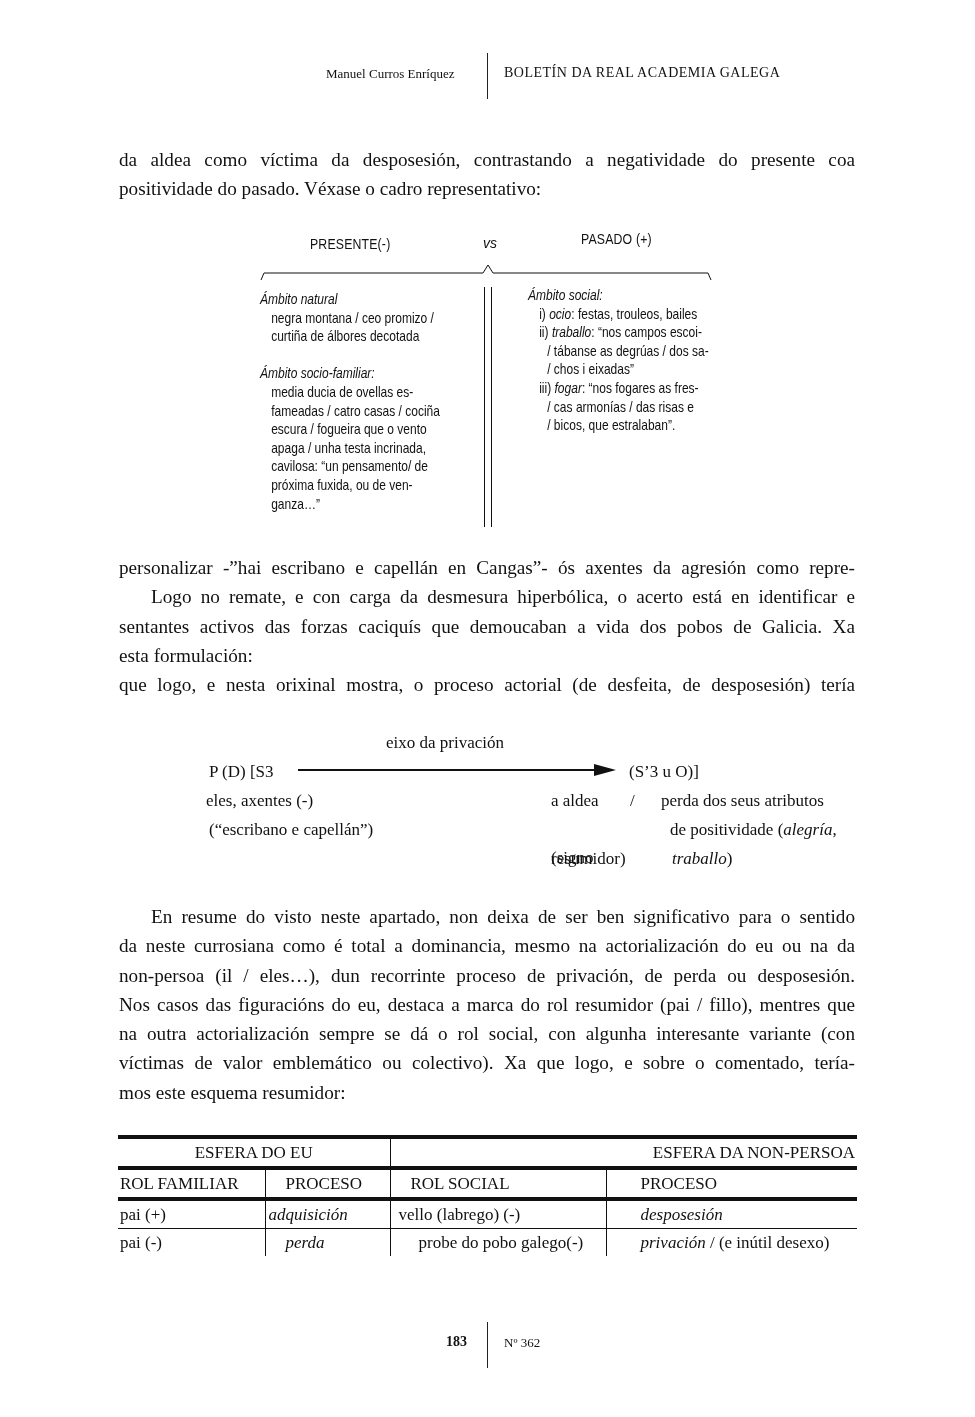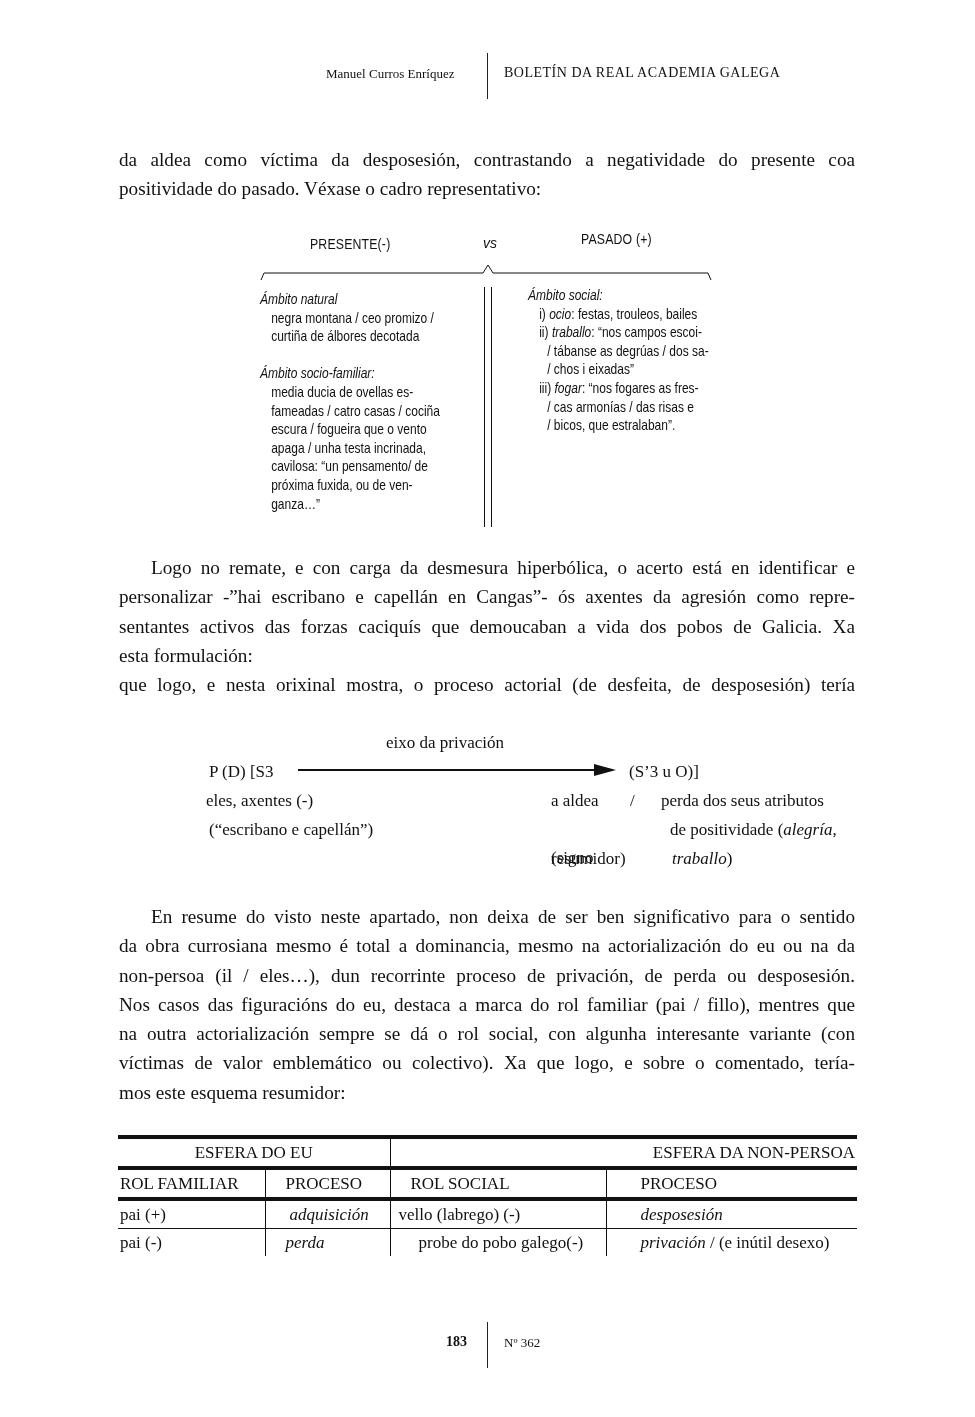--- a/index.html
+++ b/index.html
@@ -89,22 +89,22 @@
     <div class="ind"><span>ii)</span> <span class="it">traballo</span><span>: “nos campos escoi-</span></div>
     <div class="ind2">/ tábanse as degrúas / dos sa-</div>
     <div class="ind2">/ chos i eixadas”</div>
     <div class="ind"><span>iii)</span> <span class="it">fogar</span><span>: “nos fogares as fres-</span></div>
     <div class="ind2">/ cas armonías / das risas e</div>
     <div class="ind2">/ bicos, que estralaban”.</div>
   </div>
 </div>
 
 <div class="para indent" style="top:553px;">
+  <span class="line" style="text-indent:0;">personalizar -”hai escribano e capellán en Cangas”- ós axentes da agresión como repre-</span>
   <span class="line">Logo no remate, e con carga da desmesura hiperbólica, o acerto está en identificar e</span>
-  <span class="line" style="text-indent:0;">personalizar -”hai escribano e capellán en Cangas”- ós axentes da agresión como repre-</span>
   <span class="line" style="text-indent:0;">sentantes activos das forzas caciquís que demoucaban a vida dos pobos de Galicia. Xa</span>
   <span class="line last" style="text-indent:0;">esta formulación:</span>
   <span class="line" style="text-indent:0;">que logo, e nesta orixinal mostra, o proceso actorial (de desfeita, de desposesión) tería</span>
 </div>
 
 <div>
   <div class="d2" style="left:386px; top:733px;">eixo da privación</div>
   <div class="d2" style="left:209px; top:762px;">P (D) [S3</div>
   <div class="arrow-line"></div>
   <div class="arrow-head"></div>
@@ -119,23 +119,23 @@
 
   <div class="d2" style="left:630px; top:791px;">/</div>
 
   <div class="d2" style="left:661px; top:791px;">perda dos seus atributos</div>
   <div class="d2" style="left:670px; top:820px;"><span>de positividade (</span><i>alegría</i><span>,</span></div>
   <div class="d2" style="left:672px; top:849px;"><i>traballo</i><span>)</span></div>
 </div>
 
 <div class="para indent" style="top:902px;">
   <span class="line">En resume do visto neste apartado, non deixa de ser ben significativo para o sentido</span>
-  <span class="line" style="text-indent:0;">da obra currosiana mesmo é total a dominancia, mesmo na actorialización do eu ou na da</span>
+  <span class="line" style="text-indent:0;">da neste currosiana como é total a dominancia, mesmo na actorialización do eu ou na da</span>
   <span class="line" style="text-indent:0;">non-persoa (il / eles…), dun recorrinte proceso de privación, de perda ou desposesión.</span>
-  <span class="line" style="text-indent:0;">Nos casos das figuracións do eu, destaca a marca do rol familiar (pai / fillo), mentres que</span>
+  <span class="line" style="text-indent:0;">Nos casos das figuracións do eu, destaca a marca do rol resumidor (pai / fillo), mentres que</span>
   <span class="line" style="text-indent:0;">na outra actorialización sempre se dá o rol social, con algunha interesante variante (con</span>
   <span class="line" style="text-indent:0;">víctimas de valor emblemático ou colectivo). Xa que logo, e sobre o comentado, tería-</span>
   <span class="line last" style="text-indent:0;">mos este esquema resumidor:</span>
 </div>
 
 <table class="tbl serif">
   <colgroup>
     <col style="width:147px;">
     <col style="width:125px;">
     <col style="width:216px;">
@@ -147,21 +147,21 @@
     <td colspan="2" class="vl" style="text-align:right; padding-left:115px; border-top:4px solid #111;margin-top:6px;">ESFERA DA NON-PERSOA</td>
   </tr>
   <tr>
     <td style="border-top:4px solid #111;">ROL FAMILIAR</td>
     <td class="vl" style="border-top:4px solid #111; padding-left:20px;">PROCESO</td>
     <td class="vl" style="border-top:4px solid #111; padding-left:20px;">ROL SOCIAL</td>
     <td class="vl" style="border-top:4px solid #111; padding-left:34px;">PROCESO</td>
   </tr>
   <tr>
     <td style="border-top:4px solid #111;">pai (+)</td>
-    <td class="vl it" style="border-top:4px solid #111; padding-left:24px;">adquisición</td>
+    <td class="vl it" style="border-top:4px solid #111; padding-left:3px;">adquisición</td>
     <td class="vl" style="border-top:4px solid #111; padding-left:8px;">vello (labrego) (-)</td>
     <td class="vl" style="border-top:4px solid #111; padding-left:34px;"><i>desposesión</i><span></span></td>
   </tr>
   <tr>
     <td style="border-top:1.5px solid #111;">pai (-)</td>
     <td class="vl it" style="border-top:1.5px solid #111; padding-left:20px;">perda</td>
     <td class="vl" style="border-top:1.5px solid #111; padding-left:28px;">probe do pobo galego(-)</td>
     <td class="vl" style="border-top:1.5px solid #111; padding-left:34px;"><i>privación</i><span> / (e inútil desexo)</span></td>
   </tr>
 </tbody>

